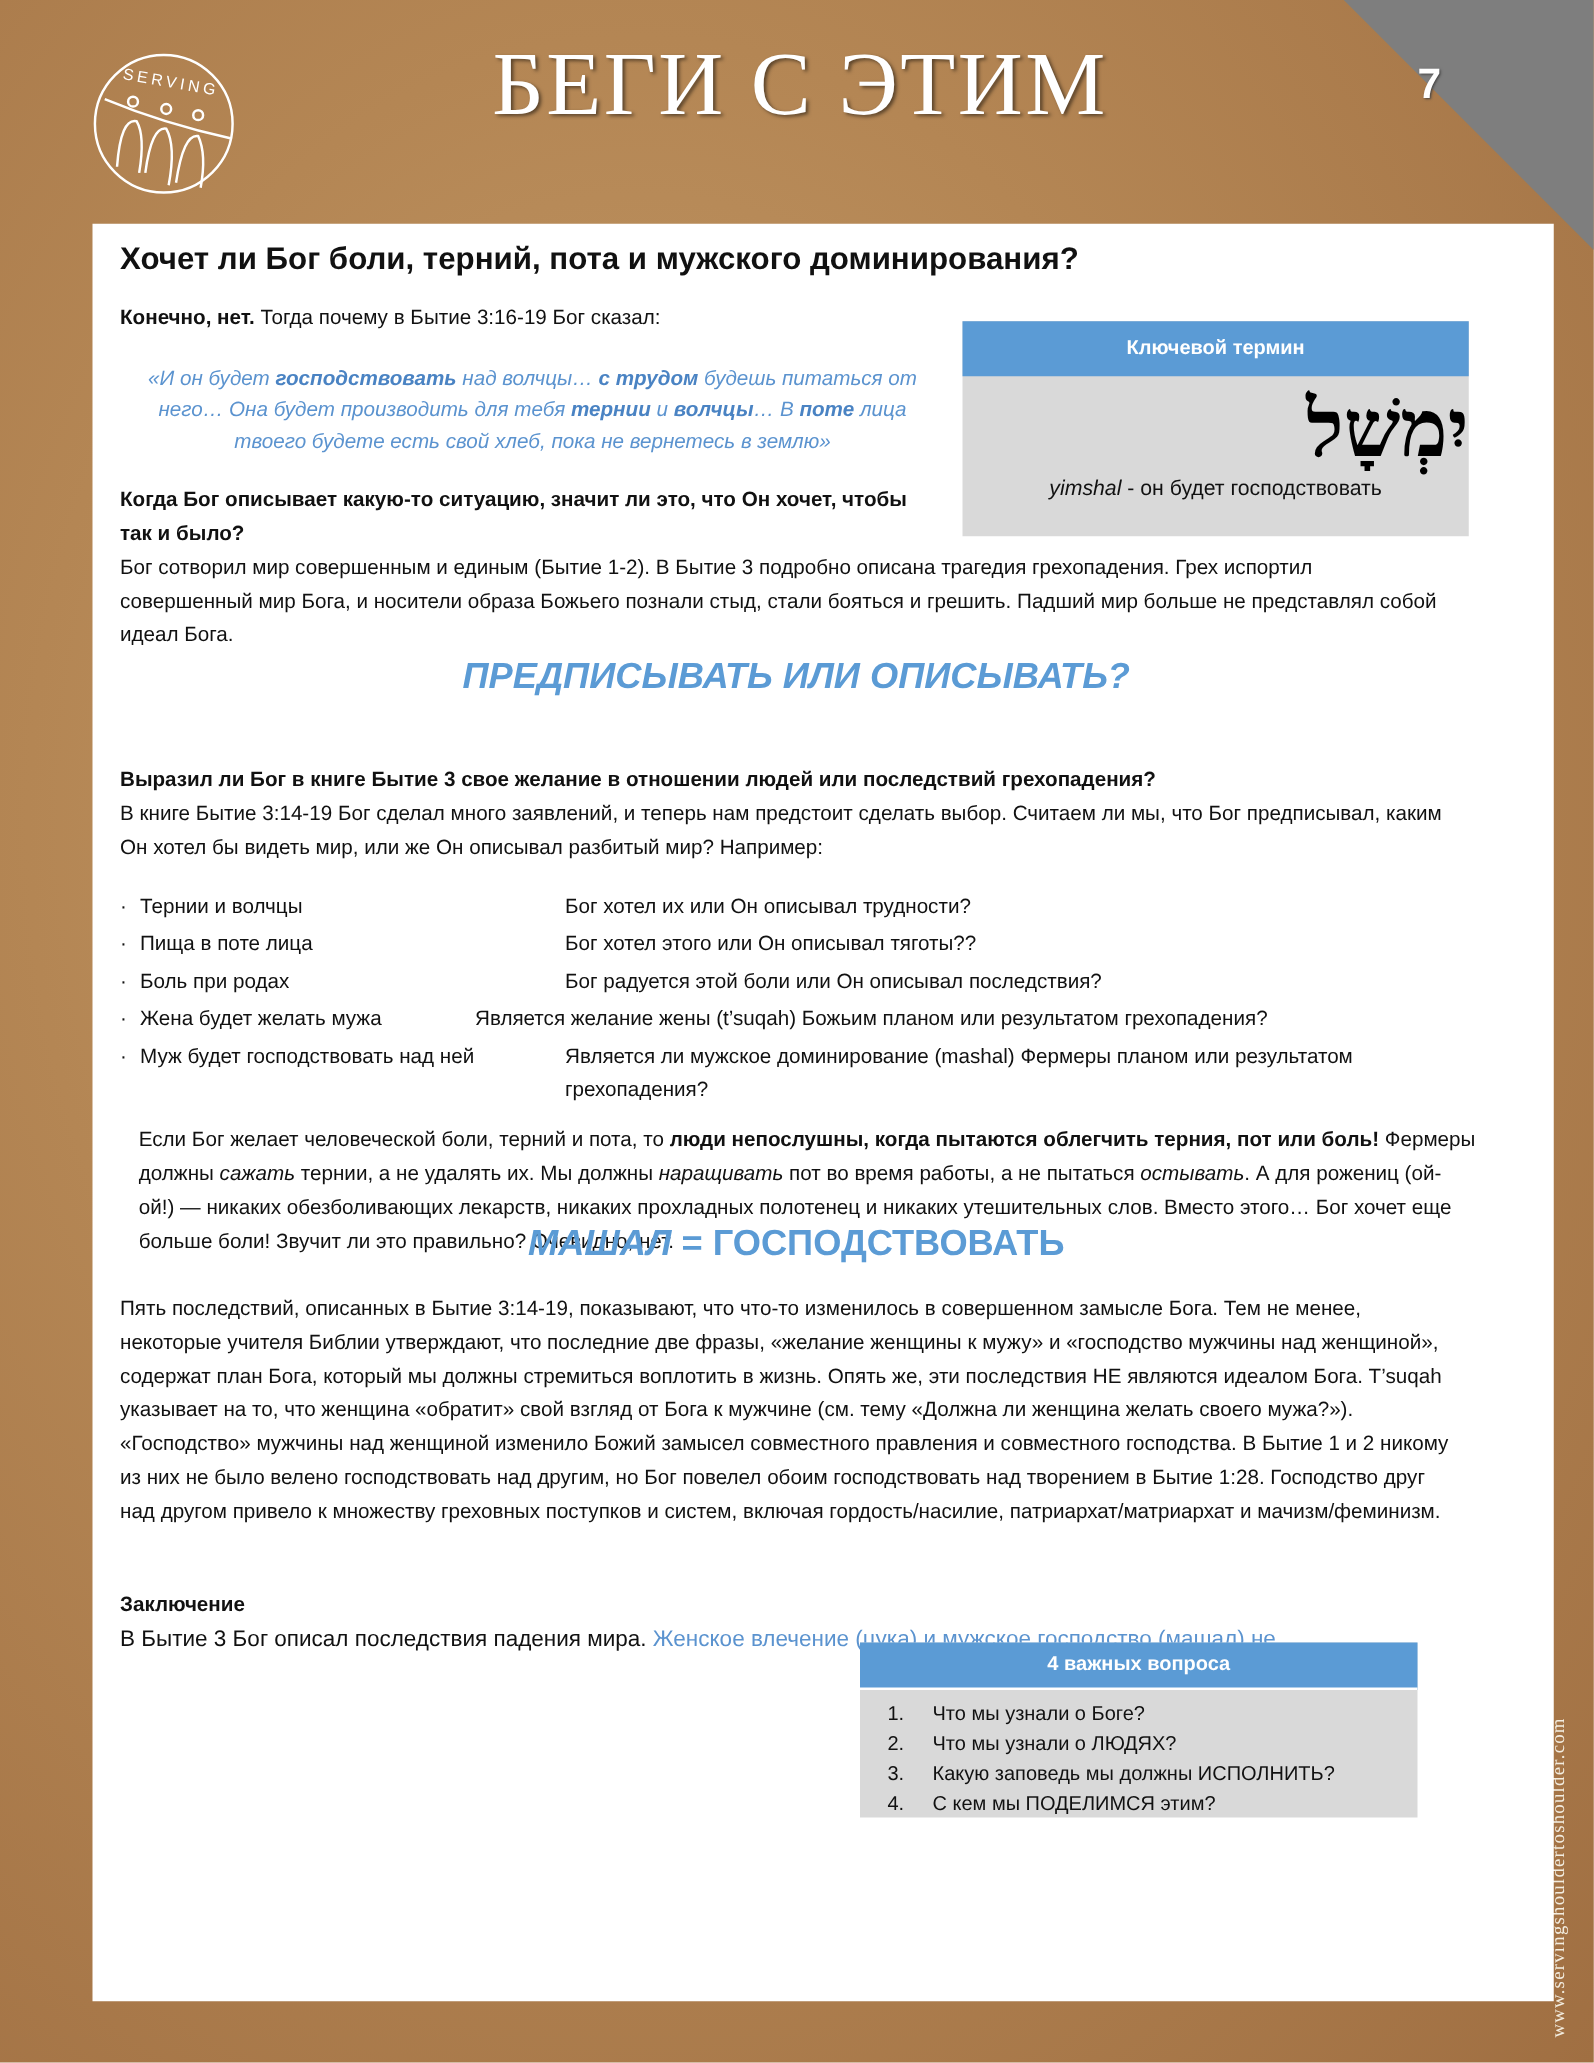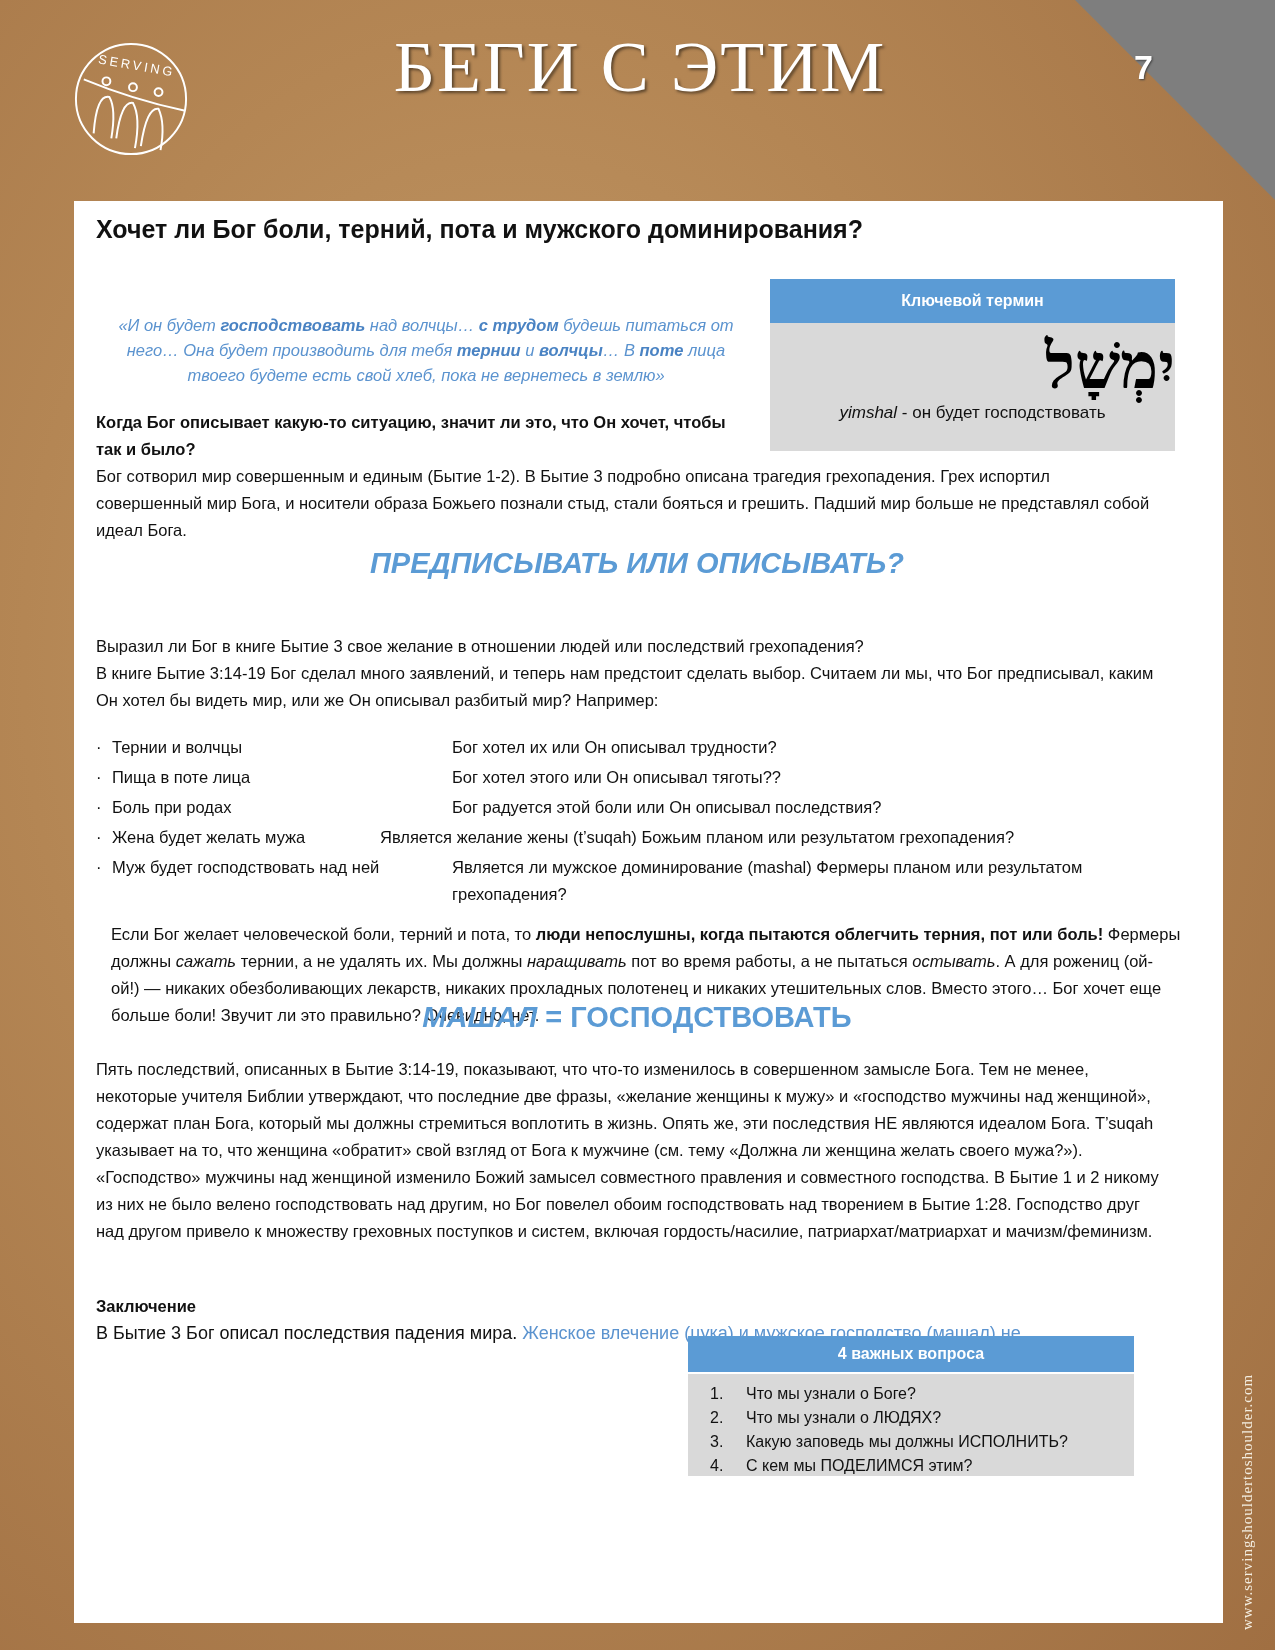--- a/index.html
+++ b/index.html
@@ -22,22 +22,23 @@
     position: absolute; left: 300px; top: 26px; width: 680px; text-align: center;
     font-family: "Liberation Serif", serif; font-size: 72px; color: #fff; letter-spacing: 2px;
     text-shadow: 2px 2px 3px rgba(0,0,0,0.5);
   }
   .sidetext {
     position: absolute; right: 14px; top: 1290px; width: 22px; height: 340px;
     writing-mode: vertical-rl; transform: rotate(180deg);
     color: #f3ede0; font-family: "Liberation Serif", serif; font-size: 15px; letter-spacing: 1px;
   }
   .panel {
-    position: absolute; left: 74px; top: 201px; width: 1149px; height: 1422px;
+    position: absolute; left: 74px; top: 179px; width: 1149px; height: 1422px;
     background: #fff;
+    padding-left: 20px;
   }
   .h1 {
     position: absolute; left: 22px; top: 14px; font-size: 25px; font-weight: bold; color: #111;
   }
   .txt { font-size: 16.5px; color: #111; line-height: 27px; }
   .intro { position: absolute; left: 22px; top: 62px; }
   .quote {
     position: absolute; left: 22px; top: 112px; width: 660px; text-align: center;
     color: #5b93cf; font-style: italic; font-size: 16.5px; line-height: 25px;
   }
@@ -45,21 +46,21 @@
   .keybox { position: absolute; left: 696px; top: 78px; width: 405px; height: 172px; background: #d9d9d9; }
   .keybox-head { background: #5b9bd5; color: #fff; font-weight: bold; text-align: center; height: 44px; line-height: 44px; font-size: 16px; }
   .hebrew { font-family: "DejaVu Serif", serif; font-size: 64px; line-height: 86px; color: #000; direction: rtl; font-weight: bold; }
   .keycap { text-align: center; font-size: 17px; color: #111; margin-top: -6px; }
   .q1 { position: absolute; left: 22px; top: 208px; width: 640px; font-weight: bold; }
   .p1 { position: absolute; left: 22px; top: 262px; width: 1060px; }
   .sec {
     position: absolute; left: 0; width: 1126px; text-align: center; color: #5b9bd5;
     font-weight: bold; font-size: 29px;
   }
-  .q2 { position: absolute; left: 22px; top: 432px; font-weight: normal; }
+  .q2 { position: absolute; left: 22px; top: 432px; font-weight: bold; }
   .p2 { position: absolute; left: 22px; top: 459px; width: 1060px; }
   .list { position: absolute; left: 22px; top: 533px; width: 1090px; }
   .li { position: relative; height: 30px; }
   .li .bul { position: absolute; left: 0; }
   .li .l { position: absolute; left: 16px; }
   .li .r { position: absolute; }
   .p3 { position: absolute; left: 22px; top: 720px; width: 1070px; margin-left: 15px; }
   .p4 { position: absolute; left: 22px; top: 855px; width: 1075px; }
   .concl-h { position: absolute; left: 22px; top: 1092px; font-weight: bold; }
   .concl1 { position: absolute; left: 22px; top: 1119px; width: 1070px; }
@@ -87,20 +88,23 @@
   <path d="M45 100 Q50 62 62 64 Q70 78 64 110" fill="none" stroke="#fff" stroke-width="2"></path>
   <path d="M70 108 Q76 68 88 70 Q95 85 90 112" fill="none" stroke="#fff" stroke-width="2"></path>
 </svg>
 
 <div class="title">БЕГИ С ЭТИМ</div>
 <div class="sidetext">www.servingshouldertoshoulder.com</div>
 
 <div class="panel">
   <div class="h1">Хочет ли Бог боли, терний, пота и мужского доминирования?</div>
 
+  <div class="intro txt">
+    <b>Конечно, нет.</b><span> Тогда почему в Бытие 3:16-19 Бог сказал:</span>
+  </div>
 
   <div class="quote">
     <span>«И он будет </span><b>господствовать</b><span> над волчцы… </span><b>с трудом</b><span> будешь питаться от него… Она будет производить для тебя </span><b>тернии</b><span> и </span><b>волчцы</b><span>… В </span><b>поте</b><span> лица твоего будете есть свой хлеб, пока не вернетесь в землю»</span>
   </div>
 
   <div class="keybox">
     <div class="keybox-head">Ключевой термин</div>
     <div class="hebrew">יִמְשָׁל</div>
     <div class="keycap"><i>yimshal</i><span> - он будет господствовать</span></div>
   </div>

